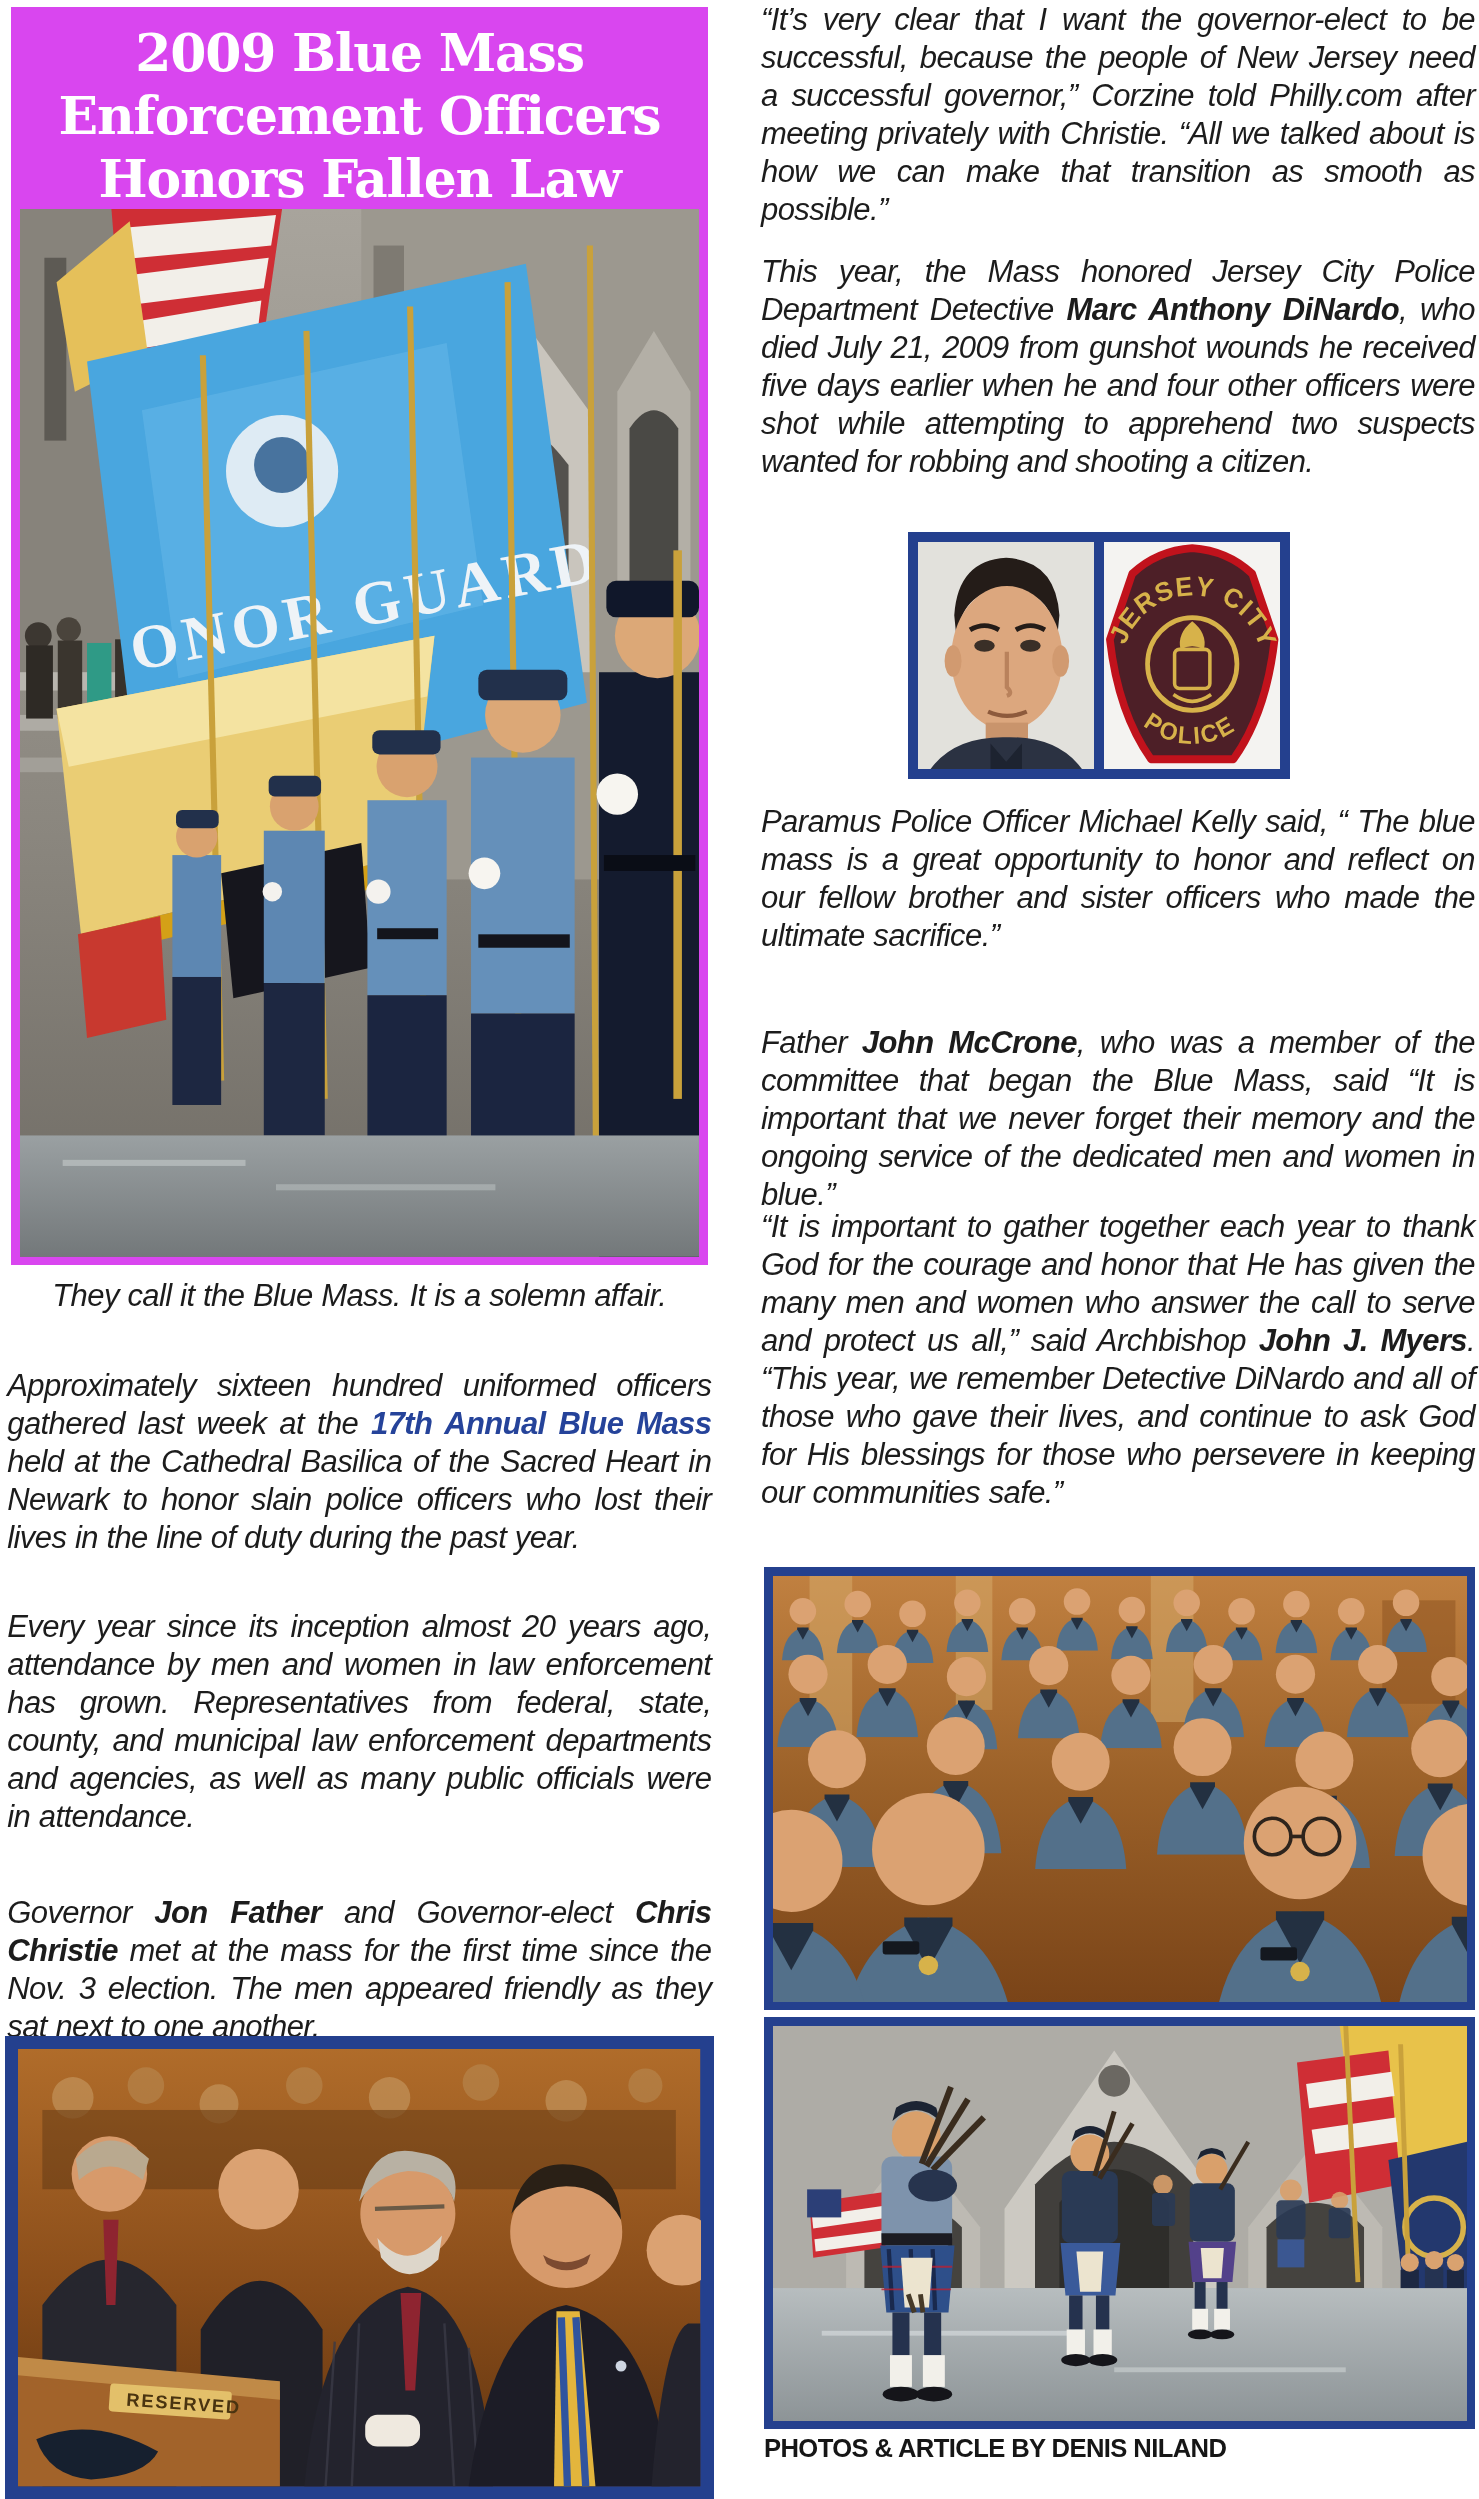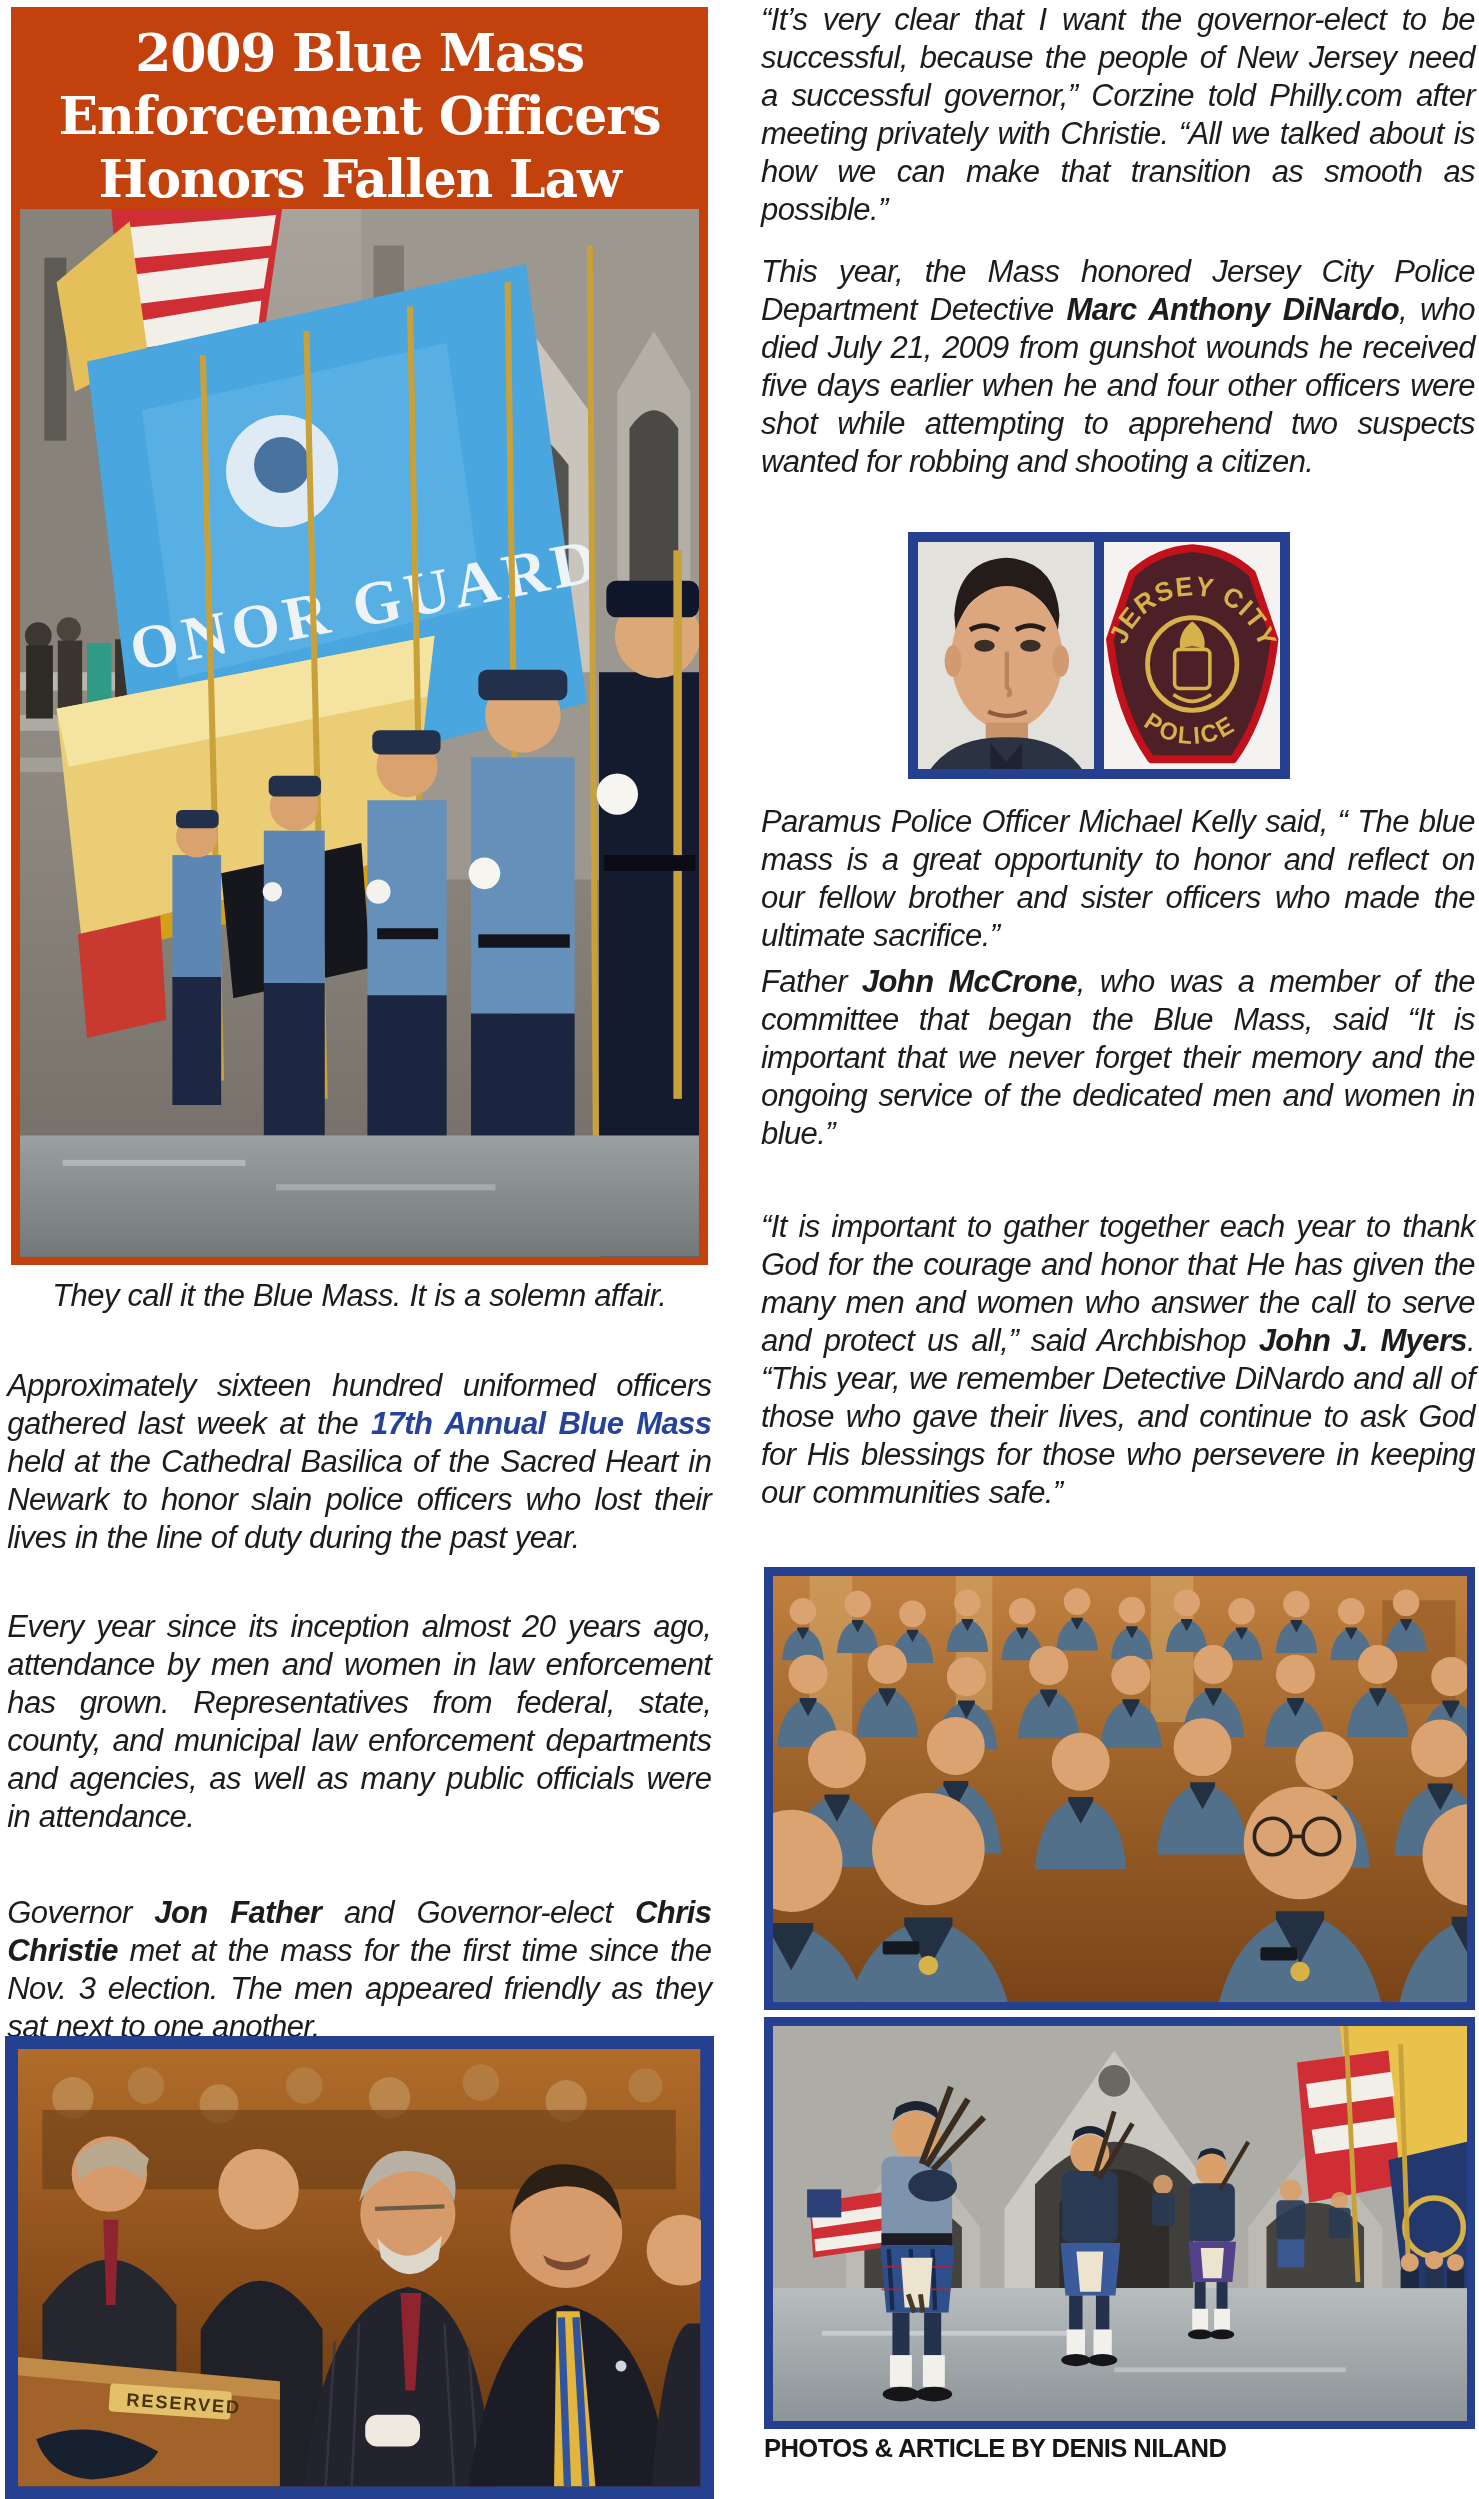--- a/index.html
+++ b/index.html
@@ -10,40 +10,40 @@
   }
   .abs { position:absolute; }
   .body-text {
     font-size:31px; line-height:38px; text-align:justify;
     letter-spacing:-0.6px; word-spacing:0.6px; color:#1c1c1c;font-style:italic;
   }
   .body-text b { font-weight:bold; }
   .link { color:#25439A; font-weight:bold; }
   .ph { background:#24408E; }
   .ph svg { display:block; width:100%; height:100%; }
-  #left-box { left:11px; top:7.3px; width:697px; height:1258px; background:#c2410c; }
+  #left-box { left:11px; top:7.3px; width:697px; height:1258px; background:#d946ef; }
   .title-wrap {
     padding-top:13.4px; text-align:center; color:#ffffff;
     font-family:"DejaVu Serif", serif; font-weight:bold;
     font-size:52px; line-height:63px; letter-spacing:-1.2px;
   }
   .hg-photo { position:absolute; left:9px; top:202px; width:679px; height:1047px; }
   #p-left-1 { left:7.3px; top:1277px; width:704px; }
   #p-left-1 .body-text, #p-left-1 { text-align:center; }
   #p-left-2 { left:7.3px; top:1367px; width:704px; }
   #p-left-3 { left:7.3px; top:1608px; width:704px; }
   #p-left-4 { left:7.3px; top:1894px; width:704px; }
   #corzine-box { left:4.9px; top:2036px; width:709px; height:464px; padding:13.4px; }
   #p-right-1 { left:761px; top:1.2px; width:714px; }
   #p-right-2 { left:761px; top:253px; width:714px; }
   #dinardo-box { left:908px; top:532px; width:382px; height:247px; padding:9.7px; display:flex; gap:9.7px; }
   #dinardo-box .half { flex:1 1 0; background:#efeeec; }
   #dinardo-box .half svg { width:100%; height:100%; }
   #p-right-3 { left:761px; top:803px; width:714px; }
-  #p-right-4 { left:761px; top:963px; width:714px; }
+  #p-right-4 { left:761px; top:1024px; width:714px; }
   #p-right-5 { left:761px; top:1208px; width:714px; }
   #officers-box { left:764px; top:1567px; width:711px; height:443px; padding:8.5px; }
   #pipers-box  { left:764px; top:2017px; width:711px; height:412px; padding:8.5px; }
   #caption { left:764px; top:2433px; width:711px; text-align:left;
     font-weight:bold; font-size:25.6px; line-height:30px; letter-spacing:-0.6px; color:#161616; }
 </style>
 </head>
 <body>
 
 <div class="abs" id="left-box">

